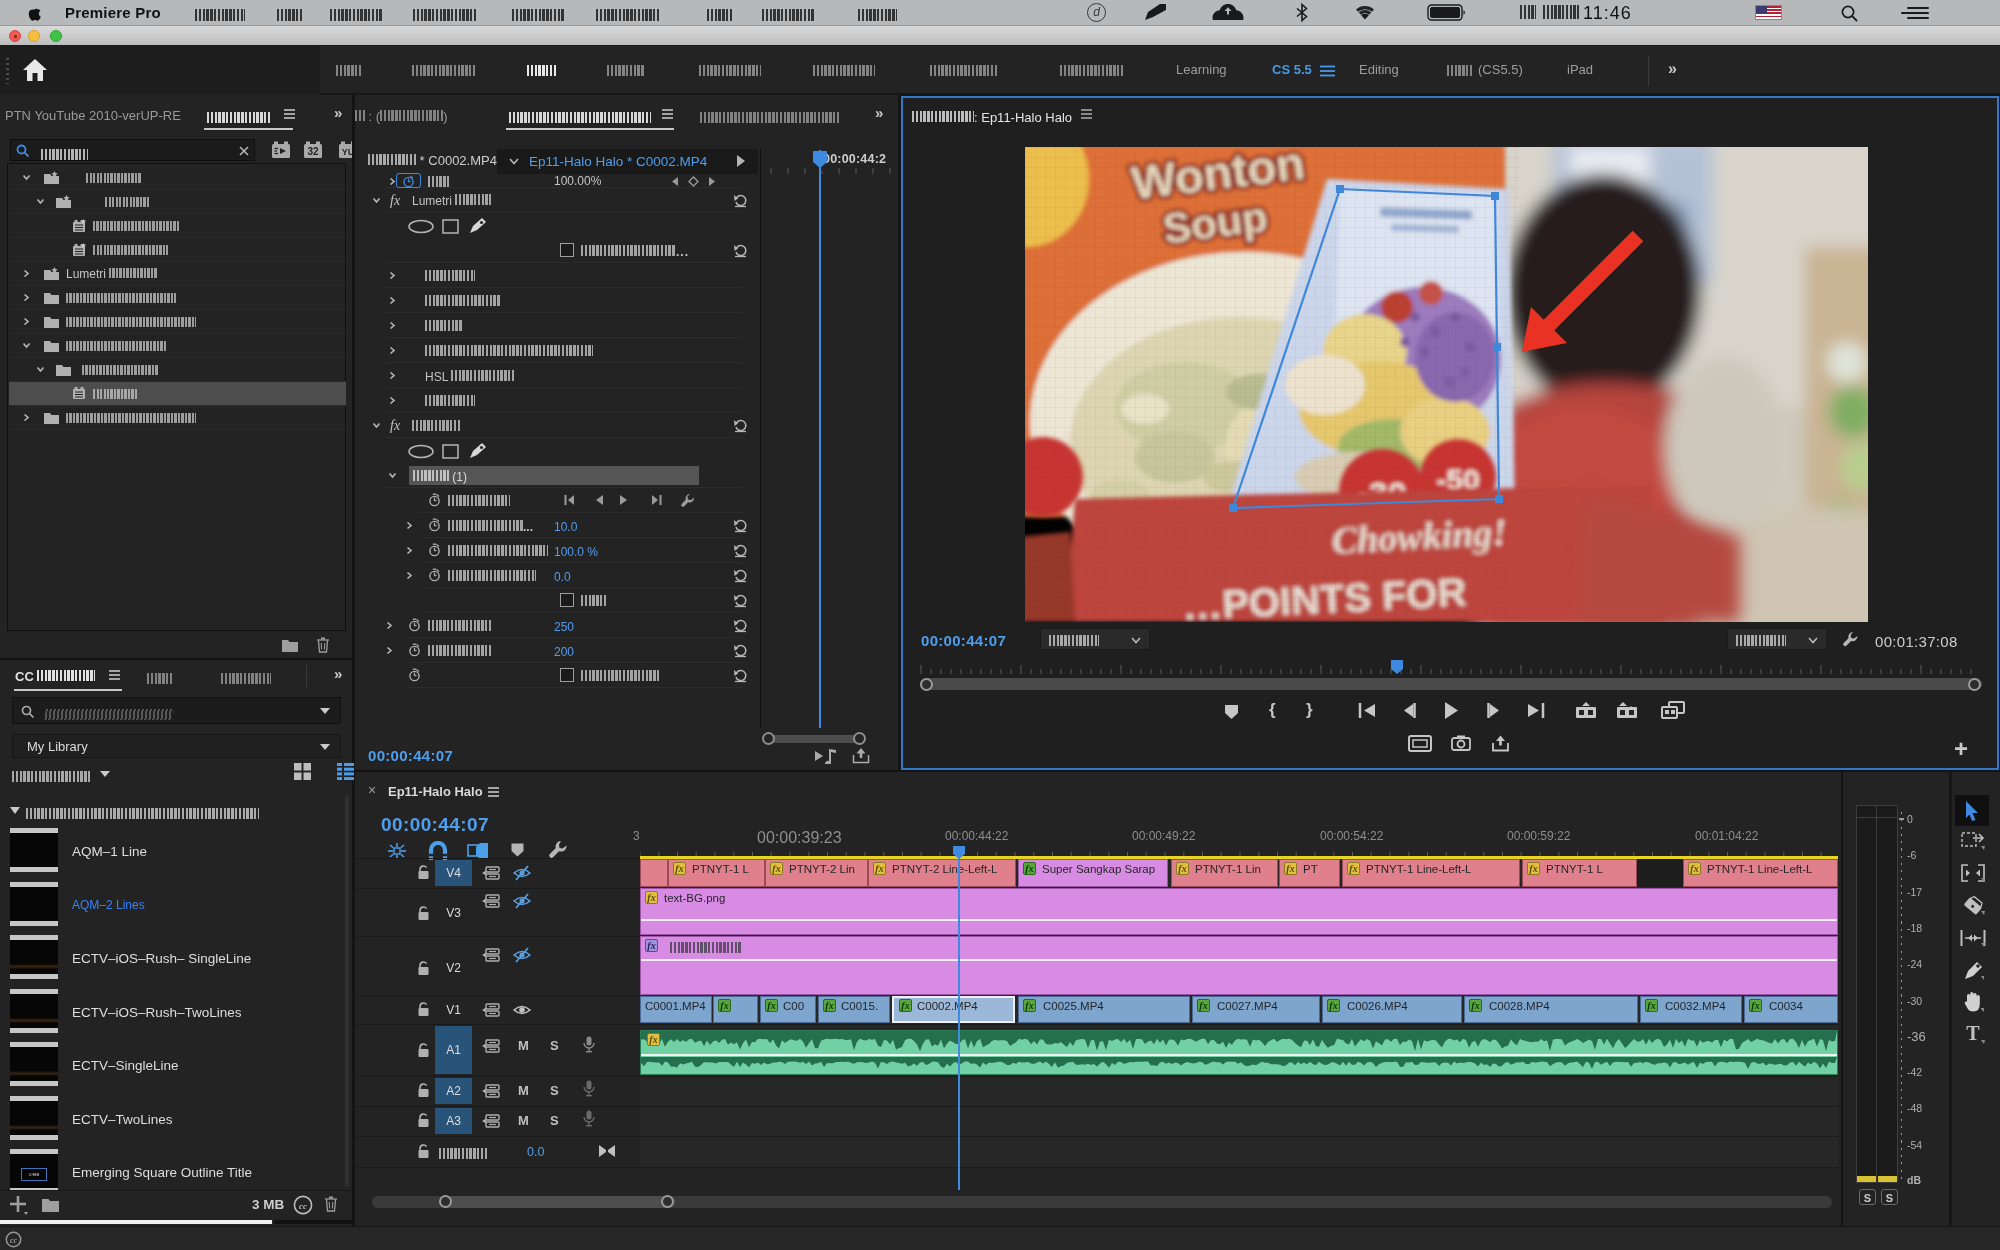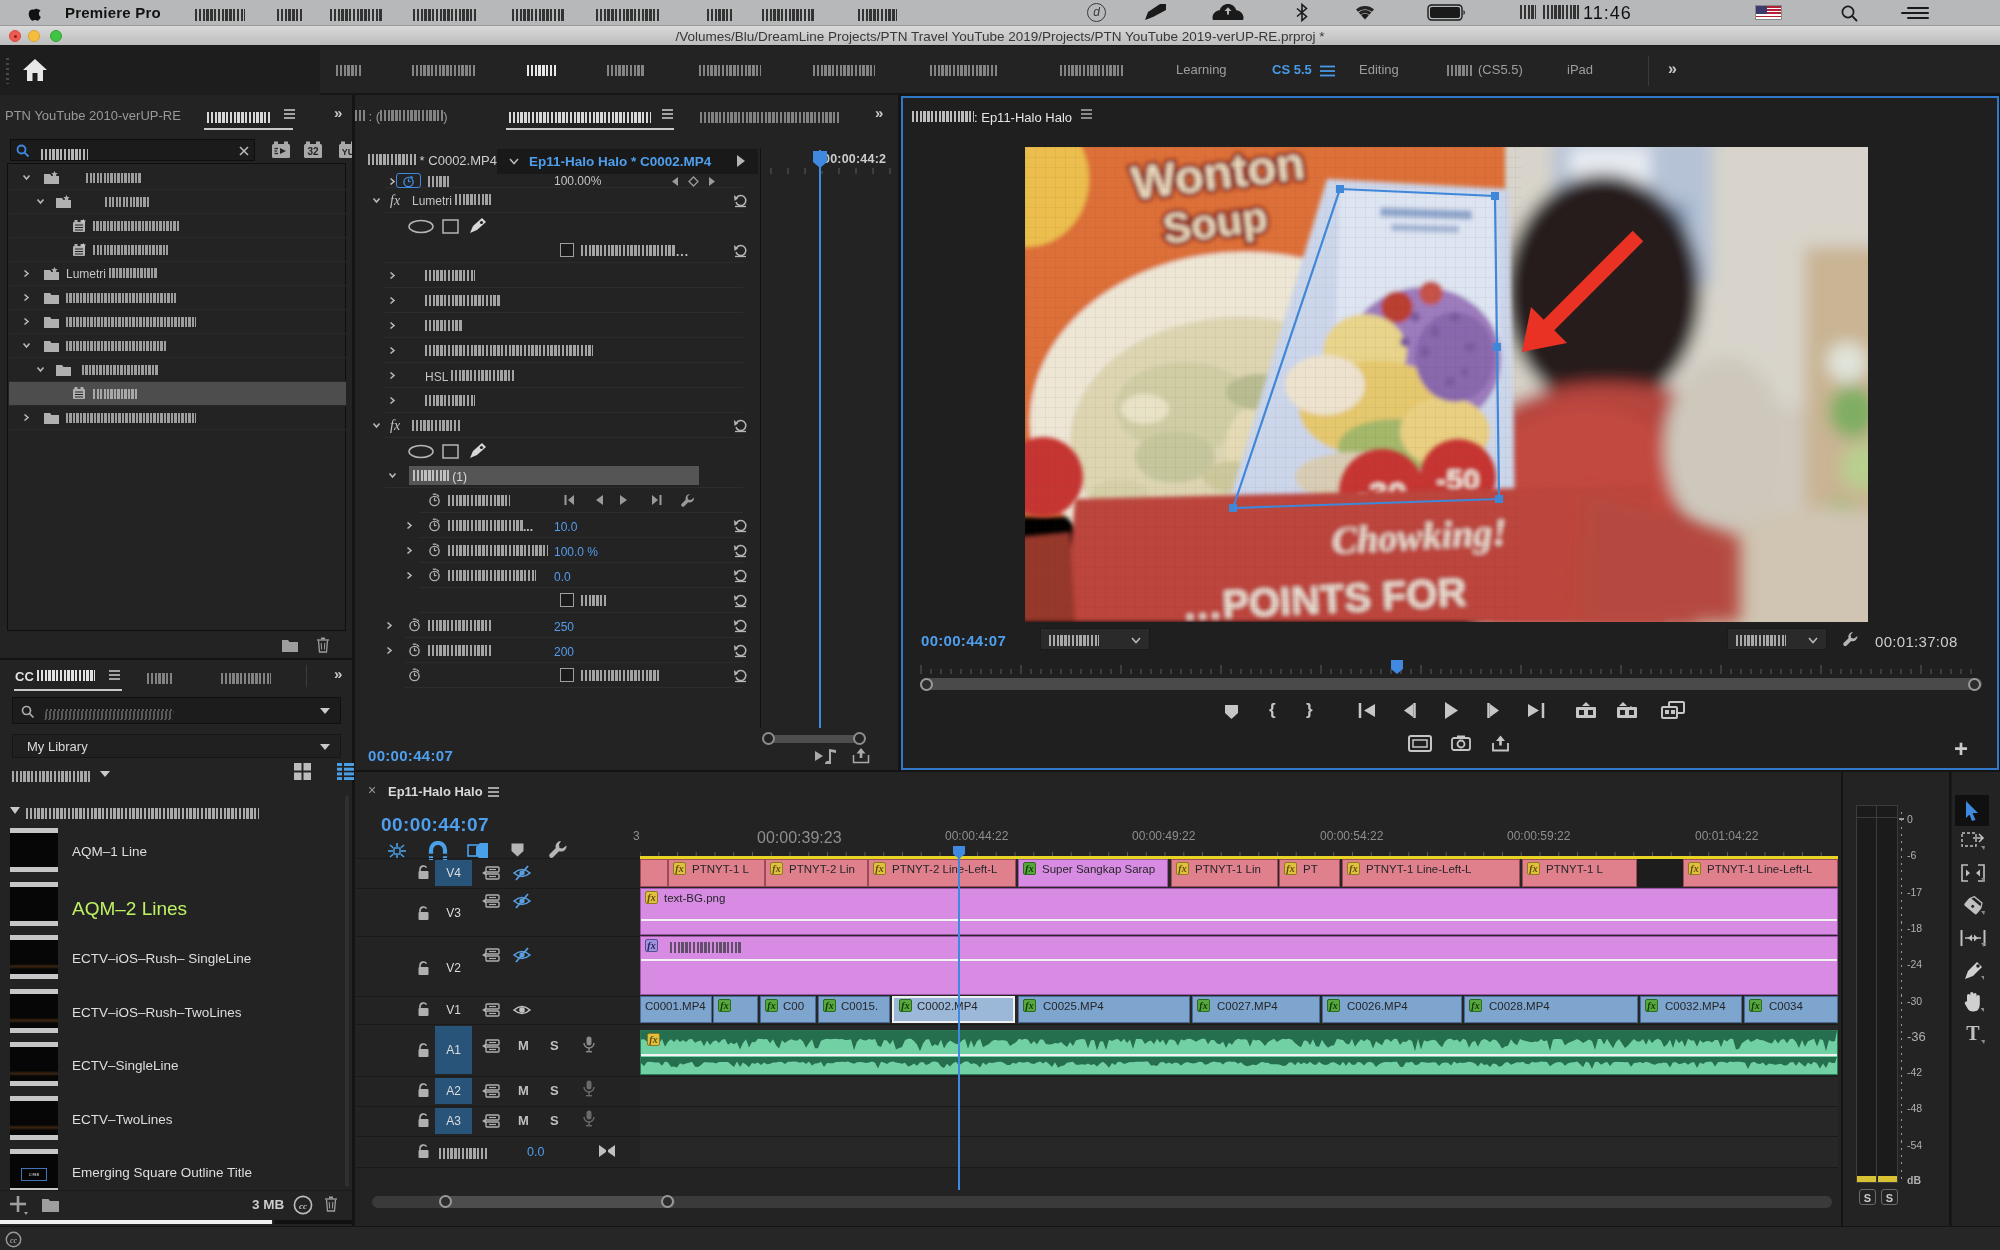--- a/index.html
+++ b/index.html
@@ -74,21 +74,20 @@
       </g>
     </svg>
 </div>
 
 <div class="abs" id="titlebar" style="left:0;top:25px;width:2000px;height:21px;background:linear-gradient(#d9d9d9,#bdbdbd);border-top:1px solid #9a9a9a;border-bottom:1px solid #1a1a1a;">
  <div class="abs" style="left:9px;top:4px;width:12px;height:12px;border-radius:50%;background:#f05b51;border:.5px solid #d44;">
       <div class="abs" style="left:3.5px;top:3.5px;width:3px;height:3px;border-radius:50%;background:#8a1f16"></div>
     </div>
  <div class="abs" style="left:28px;top:4px;width:12px;height:12px;border-radius:50%;background:#f6bd3e;border:.5px solid #d9a333;"></div>
  <div class="abs" style="left:50px;top:4px;width:12px;height:12px;border-radius:50%;background:#3fc444;border:.5px solid #2fa334;"></div>
- <div class="abs" style="left:0;top:3px;width:2000px;text-align:center;font-size:13.5px;color:#383838">/Volumes/Blu/DreamLine Projects/PTN Travel YouTube 2019/Projects/PTN YouTube 2019-verUP-RE.prproj *</div>
 </div>
 
 <div class="abs" id="wsbar" style="left:0;top:46px;width:2000px;height:49px;background:#232323;border-bottom:2px solid #161616;color:#9d9d9d;font-size:13px">
  <div class="abs" style="left:0;top:0;width:320px;height:49px;background:#1d1d1d"></div>
  <div class="abs" style="left:6px;top:12px;width:3px;height:26px;background:repeating-linear-gradient(#4a4a4a 0 2px,transparent 2px 5px)"></div>
  <svg class="abs" style="left:22px;top:11px" width="26" height="25" viewBox="0 0 26 25">
       <path fill="#e8e8e8" d="M13 2 L25 13 L21 13 L21 24 L15.5 24 L15.5 16 L10.5 16 L10.5 24 L5 24 L5 13 L1 13z"></path>
     </svg>
  <div class="abs" style="left:336px;top:18px"><span class="jp" style="width:27px"></span></div>
  <div class="abs" style="left:412px;top:18px"><span class="jp" style="width:63px"></span></div>
@@ -355,21 +354,21 @@
         <rect x="7" y="14.1" width="10" height="3"></rect>
       </g>
     </svg>
 
  <div class="abs" style="left:10px;top:147px;width:0;height:0;border-left:5px solid transparent;border-right:5px solid transparent;border-top:7px solid #c9c9c9"></div>
  <div class="abs" style="left:26px;top:145px;color:#cdcdcd"><span class="jp" style="width:233px"></span></div>
 
  <div class="abs lib-item" style="top:168px"></div>
  <div class="abs" style="left:72px;top:184px;font-size:13.5px;color:#dedede">AQM–1 Line</div>
  <div class="abs lib-item" style="top:221.5px"></div>
- <div class="abs" style="left:72px;top:238px;font-size:19px;color:#bef264">AQM–2 Lines</div>
+ <div class="abs" style="left:72px;top:238px;font-size:12px;color:#3b82f6">AQM–2 Lines</div>
  <div class="abs lib-item lib-or" style="top:275px"></div>
  <div class="abs" style="left:72px;top:291px;font-size:13.5px;color:#dedede">ECTV–iOS–Rush– SingleLine</div>
  <div class="abs lib-item lib-or" style="top:328.5px"></div>
  <div class="abs" style="left:72px;top:345px;font-size:13.5px;color:#dedede">ECTV–iOS–Rush–TwoLines</div>
  <div class="abs lib-item lib-or" style="top:382px"></div>
  <div class="abs" style="left:72px;top:398px;font-size:13.5px;color:#dedede">ECTV–SingleLine</div>
  <div class="abs lib-item lib-or" style="top:435.5px"></div>
  <div class="abs" style="left:72px;top:452px;font-size:13.5px;color:#dedede">ECTV–TwoLines</div>
  <div class="abs lib-item" style="top:489px">
       <div class="abs" style="left:11px;top:14px;width:26px;height:13px;border:1px solid #3f74b8;font-size:3px;color:#ddd;text-align:center;line-height:13px">LOREM</div>
@@ -420,21 +419,21 @@
     </svg>
  <div class="abs" style="left:151px;top:33px;width:168px;height:2px;background:#c8c8c8"></div>
  <div class="abs" style="left:345px;top:14px;color:#9a9a9a"><span class="jp" style="width:140px"></span></div>
  <div class="abs" style="left:520px;top:9px;color:#c9c9c9;font-size:15px;font-weight:bold">»</div>
 
  <div class="abs" style="left:13px;top:58px;color:#cdcdcd;font-size:13px"><span class="jp" style="width:48px"></span> * C0002.MP4</div>
  <div class="abs" style="left:142px;top:54px;width:261px;height:25px;background:#191919">
    <svg class="abs" style="left:12px;top:9px" width="10" height="7" viewBox="0 0 10 7">
         <path d="M1 1 L5 5.5 L9 1" fill="none" stroke="#bbb" stroke-width="1.5"></path>
       </svg>
-   <div class="abs" style="left:32px;top:5px;color:#4e9fee;font-size:13.5px;font-weight:bold">Ep11-Halo Halo * C0002.MP4</div>
+   <div class="abs" style="left:32px;top:5px;color:#4e9fee;font-size:13.5px;font-weight:normal">Ep11-Halo Halo * C0002.MP4</div>
  </div>
  <div class="abs" style="left:382px;top:60px;width:0;height:0;border-top:6px solid transparent;border-bottom:6px solid transparent;border-left:8px solid #b5b5b5"></div>
 
  <div class="abs" style="left:405px;top:53px;width:1px;height:580px;background:#111"></div>
  <div class="abs" style="left:468px;top:57px;color:#cdcdcd;font-size:12.5px;font-weight:bold;letter-spacing:.2px">00:00:44:2</div>
  <svg class="abs" style="left:406px;top:70px" width="137" height="10" viewBox="0 0 137 10">
       <g stroke="#5a5a5a" stroke-width="1">
         <line x1="10" y1="3" x2="10" y2="9"></line>
         <line x1="27" y1="3" x2="27" y2="9"></line>
         <line x1="44" y1="3" x2="44" y2="9"></line>

